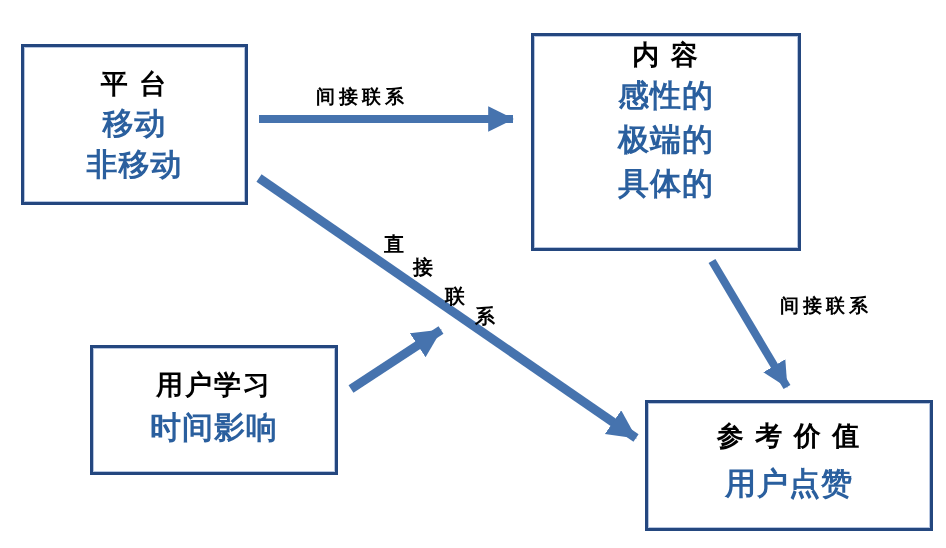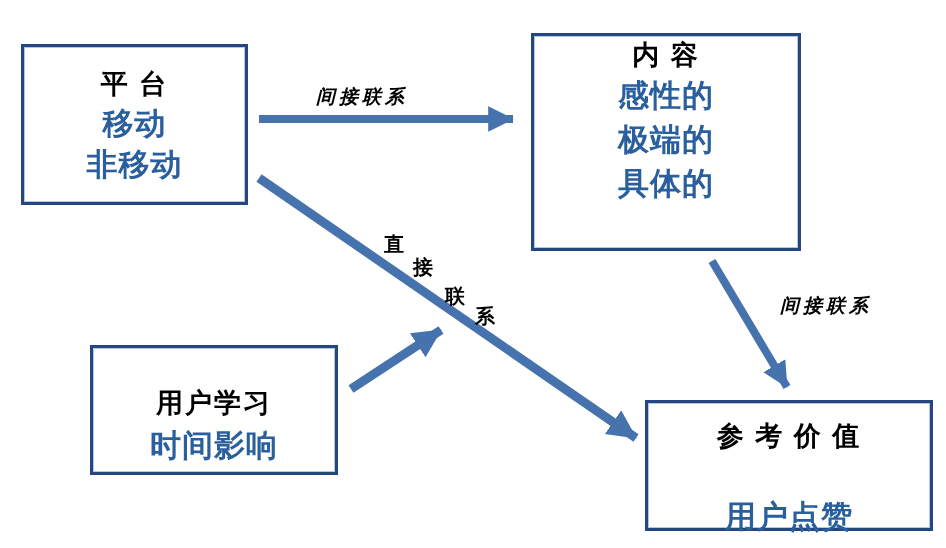--- a/index.html
+++ b/index.html
@@ -38,30 +38,29 @@
   }
   .box-item{
     font-size:31px;font-weight:bold;color:var(--blue-text);
     letter-spacing:1px;line-height:41px;white-space:pre;
   }
   .box-platform{left:21px;top:44px;width:227px;height:161px;padding-top:18px;}
   .box-platform .box-item:first-of-type{margin-top:4px;}
   .box-content{left:531px;top:33px;width:270px;height:218px;padding-top:0;}
   .box-content .box-item{line-height:44px;}
   .box-content .box-item:first-of-type{margin-top:6px;}
-  .box-user-learning{left:90px;top:345px;width:248px;height:130px;padding-top:36px;}
+  .box-user-learning{left:90px;top:345px;width:248px;height:130px;padding-top:18px;}
   .box-user-learning .box-item{margin-top:4px;line-height:40px;}
-  .box-reference-value{left:645px;top:400px;width:288px;height:131px;padding-top:14px;gap:24px;}
-  .box-reference-value .box-item{margin-top:18px;line-height:40px;}
+  .box-reference-value{left:645px;top:400px;width:288px;height:131px;padding-top:14px;}
+  .box-reference-value .box-item{margin-top:9px;line-height:40px;}
   .edge-label{
     position:absolute;
     font-size:19px;font-weight:bold;color:var(--label-text);
     letter-spacing:4px;white-space:nowrap;
     transform:translateX(-50%);
-    font-style:italic;
   }
   .edge-label-top{left:362px;top:84px;}
   .edge-label-right{left:826px;top:293px;}
   .diag-char{
     position:absolute;
     font-size:20px;font-weight:bold;color:var(--label-text);
     line-height:22px;
   }
   .diag-char-0{left:384px;top:233px;}
   .diag-char-1{left:413px;top:256px;}

